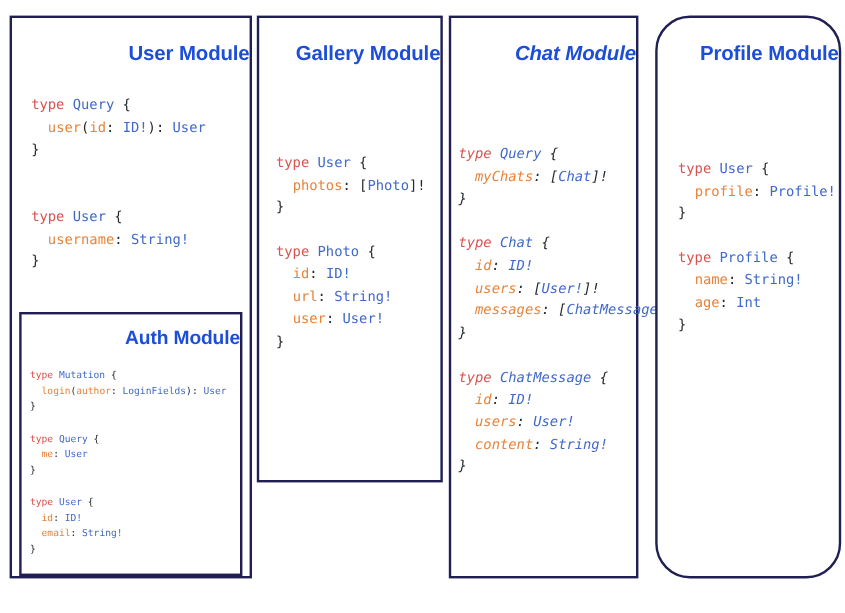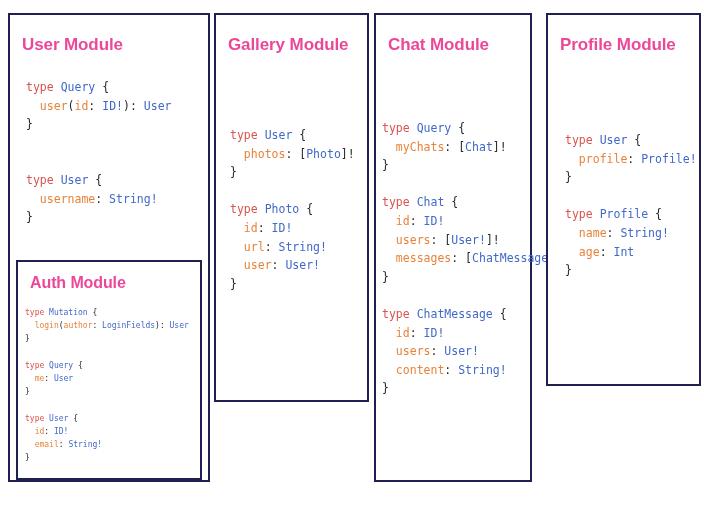--- a/index.html
+++ b/index.html
@@ -22,27 +22,27 @@
   }
 
   .module-panel {
     position: absolute;
     box-sizing: border-box;
     background: #ffffff;
     border: 2px solid #1f1f52;
   }
 
   .module-title {
-    text-align: left;
+    text-align: right;
     font-family: "Liberation Sans", sans-serif;
     font-weight: bold;
     font-size: 17px;
-    color: #ec4899;
+    color: #1d4ed8;
     letter-spacing: -0.1px;
-    margin: 12px;
+    margin: 0;
     padding: 0;
   }
 
   .code-block {
     font-family: "DejaVu Sans Mono", monospace;
     font-size: 11.5px;
     line-height: 18.6px;
     color: #24292e;
     white-space: pre;
     margin: 0;
@@ -56,22 +56,22 @@
 
   
   .tok-kw    { color: #d9534f; }
   .tok-type  { color: #4169c8; }
   .tok-field { color: #e8833a; }
   .tok-punc  { color: #24292e; }
 
   
   #panel-user    { left: 8px;   top: 13px; width: 202px; height: 469px; }
   #panel-gallery { left: 214px; top: 13px; width: 155px; height: 389px; }
-  #panel-chat    { left: 374px; top: 13px; width: 158px; height: 469px; }
-  #panel-profile { left: 546px; top: 13px; width: 155px; height: 373px; }
+  #panel-chat    { left: 374px; top: 13px; width: 158px; height: 469px; font-style: italic; }
+  #panel-profile { left: 546px; top: 13px; width: 155px; height: 469px; border-radius: 29px; }
 
   #panel-user    .module-title { margin-top: 20px; }
   #panel-gallery .module-title { margin-top: 20px; }
   #panel-chat    .module-title { margin-top: 20px; }
   #panel-profile .module-title { margin-top: 20px; }
 
   #user-code    { margin-top: 23px;  margin-left: 16px; }
   #gallery-code { margin-top: 71px;  margin-left: 14px; }
   #chat-code    { margin-top: 64px;  margin-left: 6px;  }
   #profile-code { margin-top: 76px;  margin-left: 17px; }

